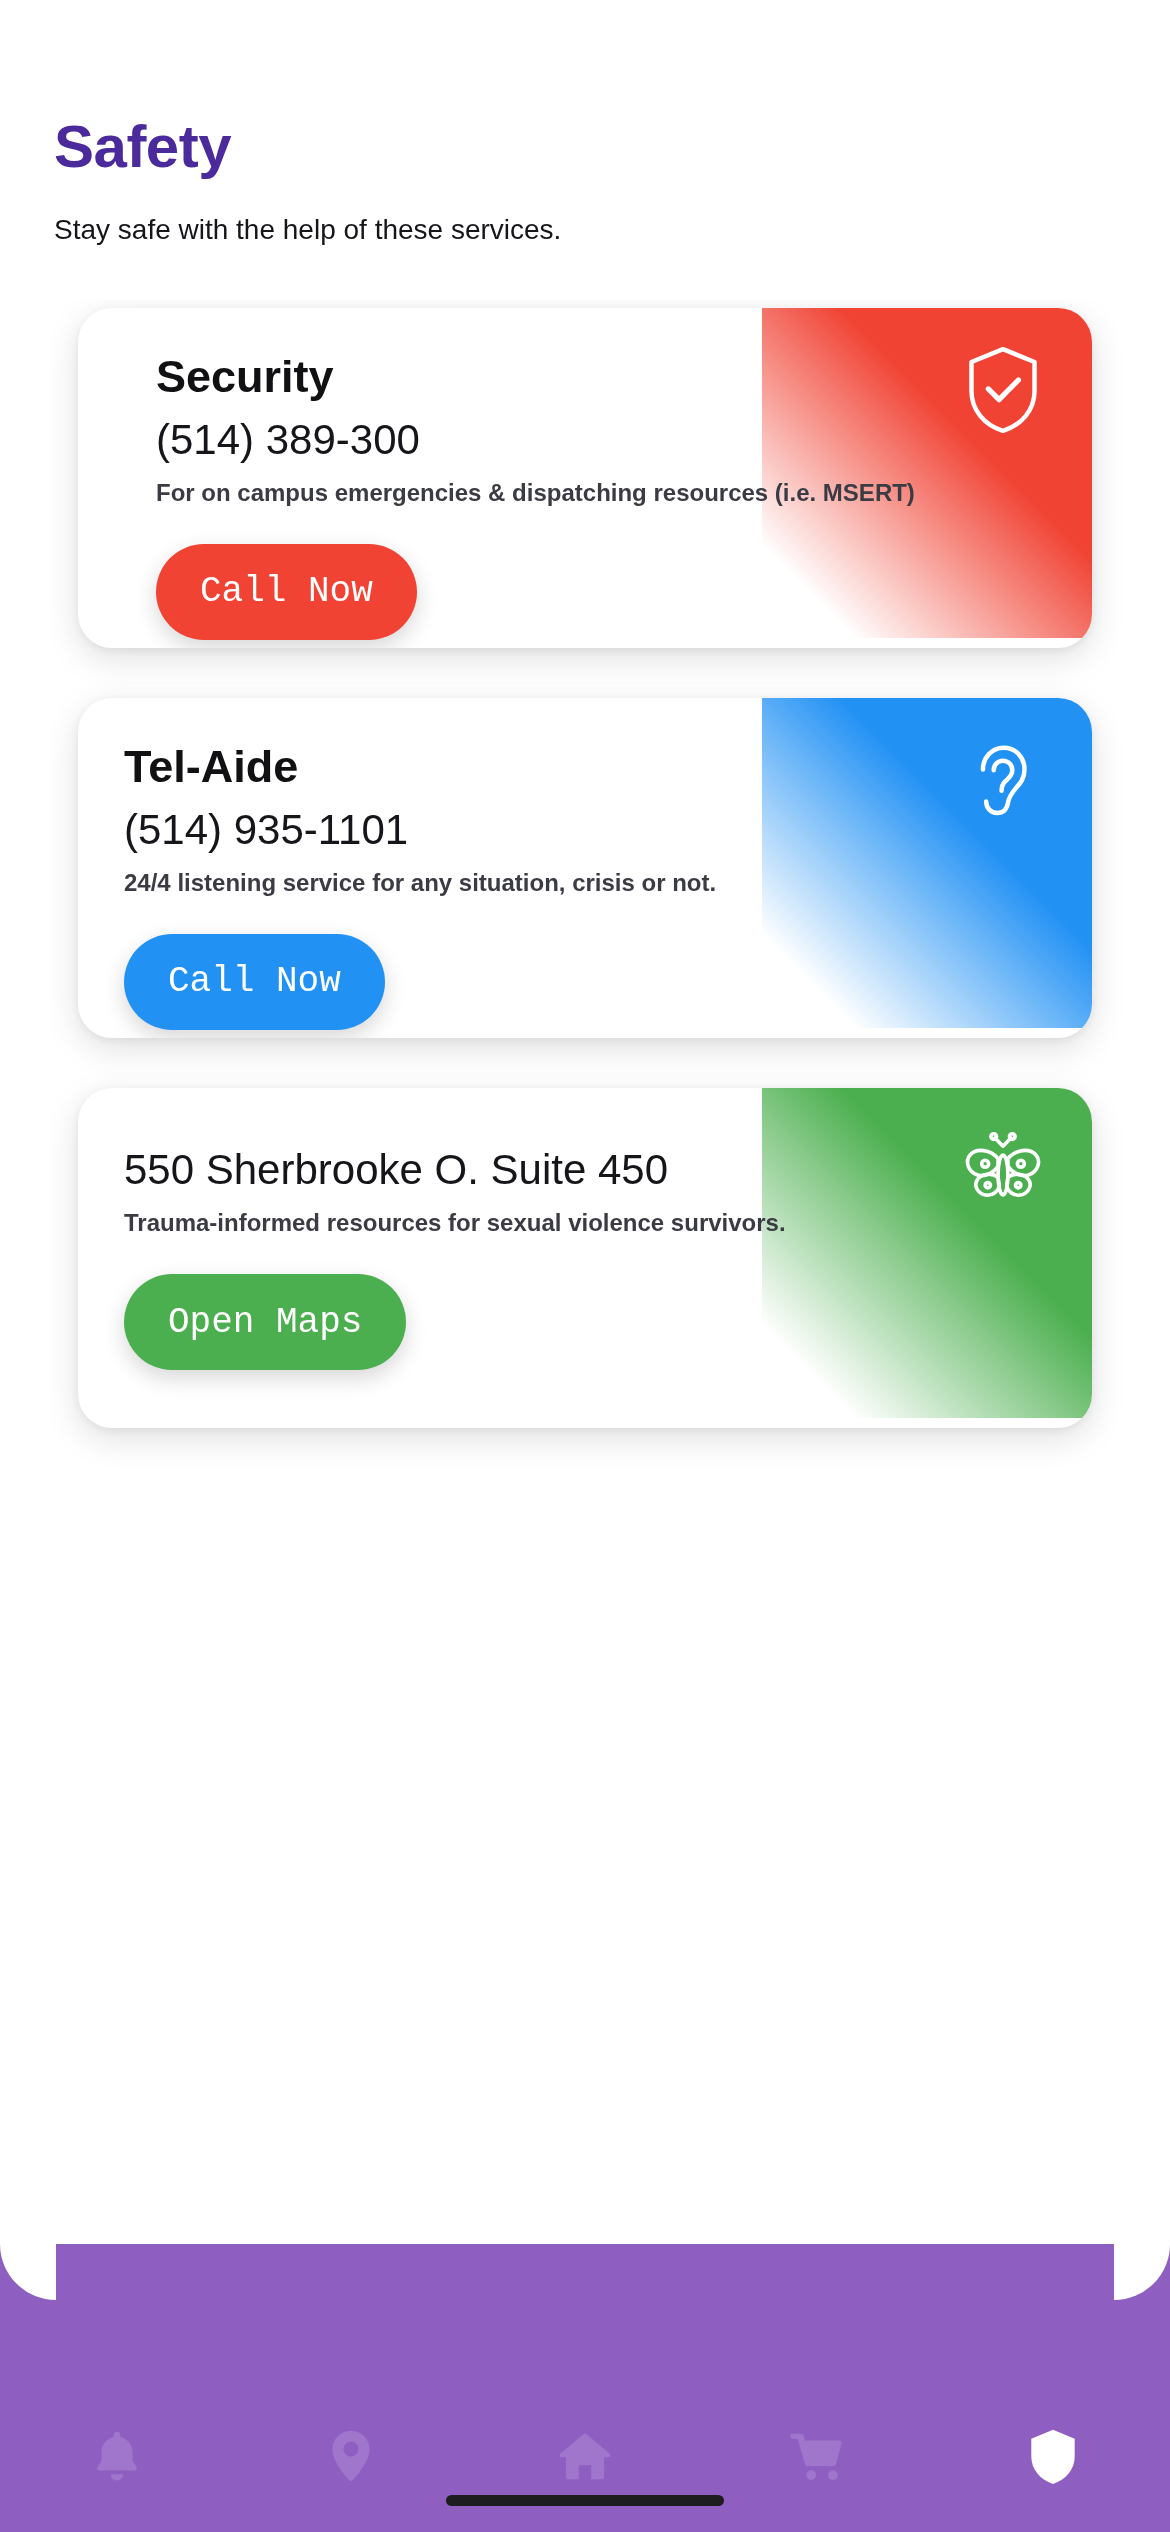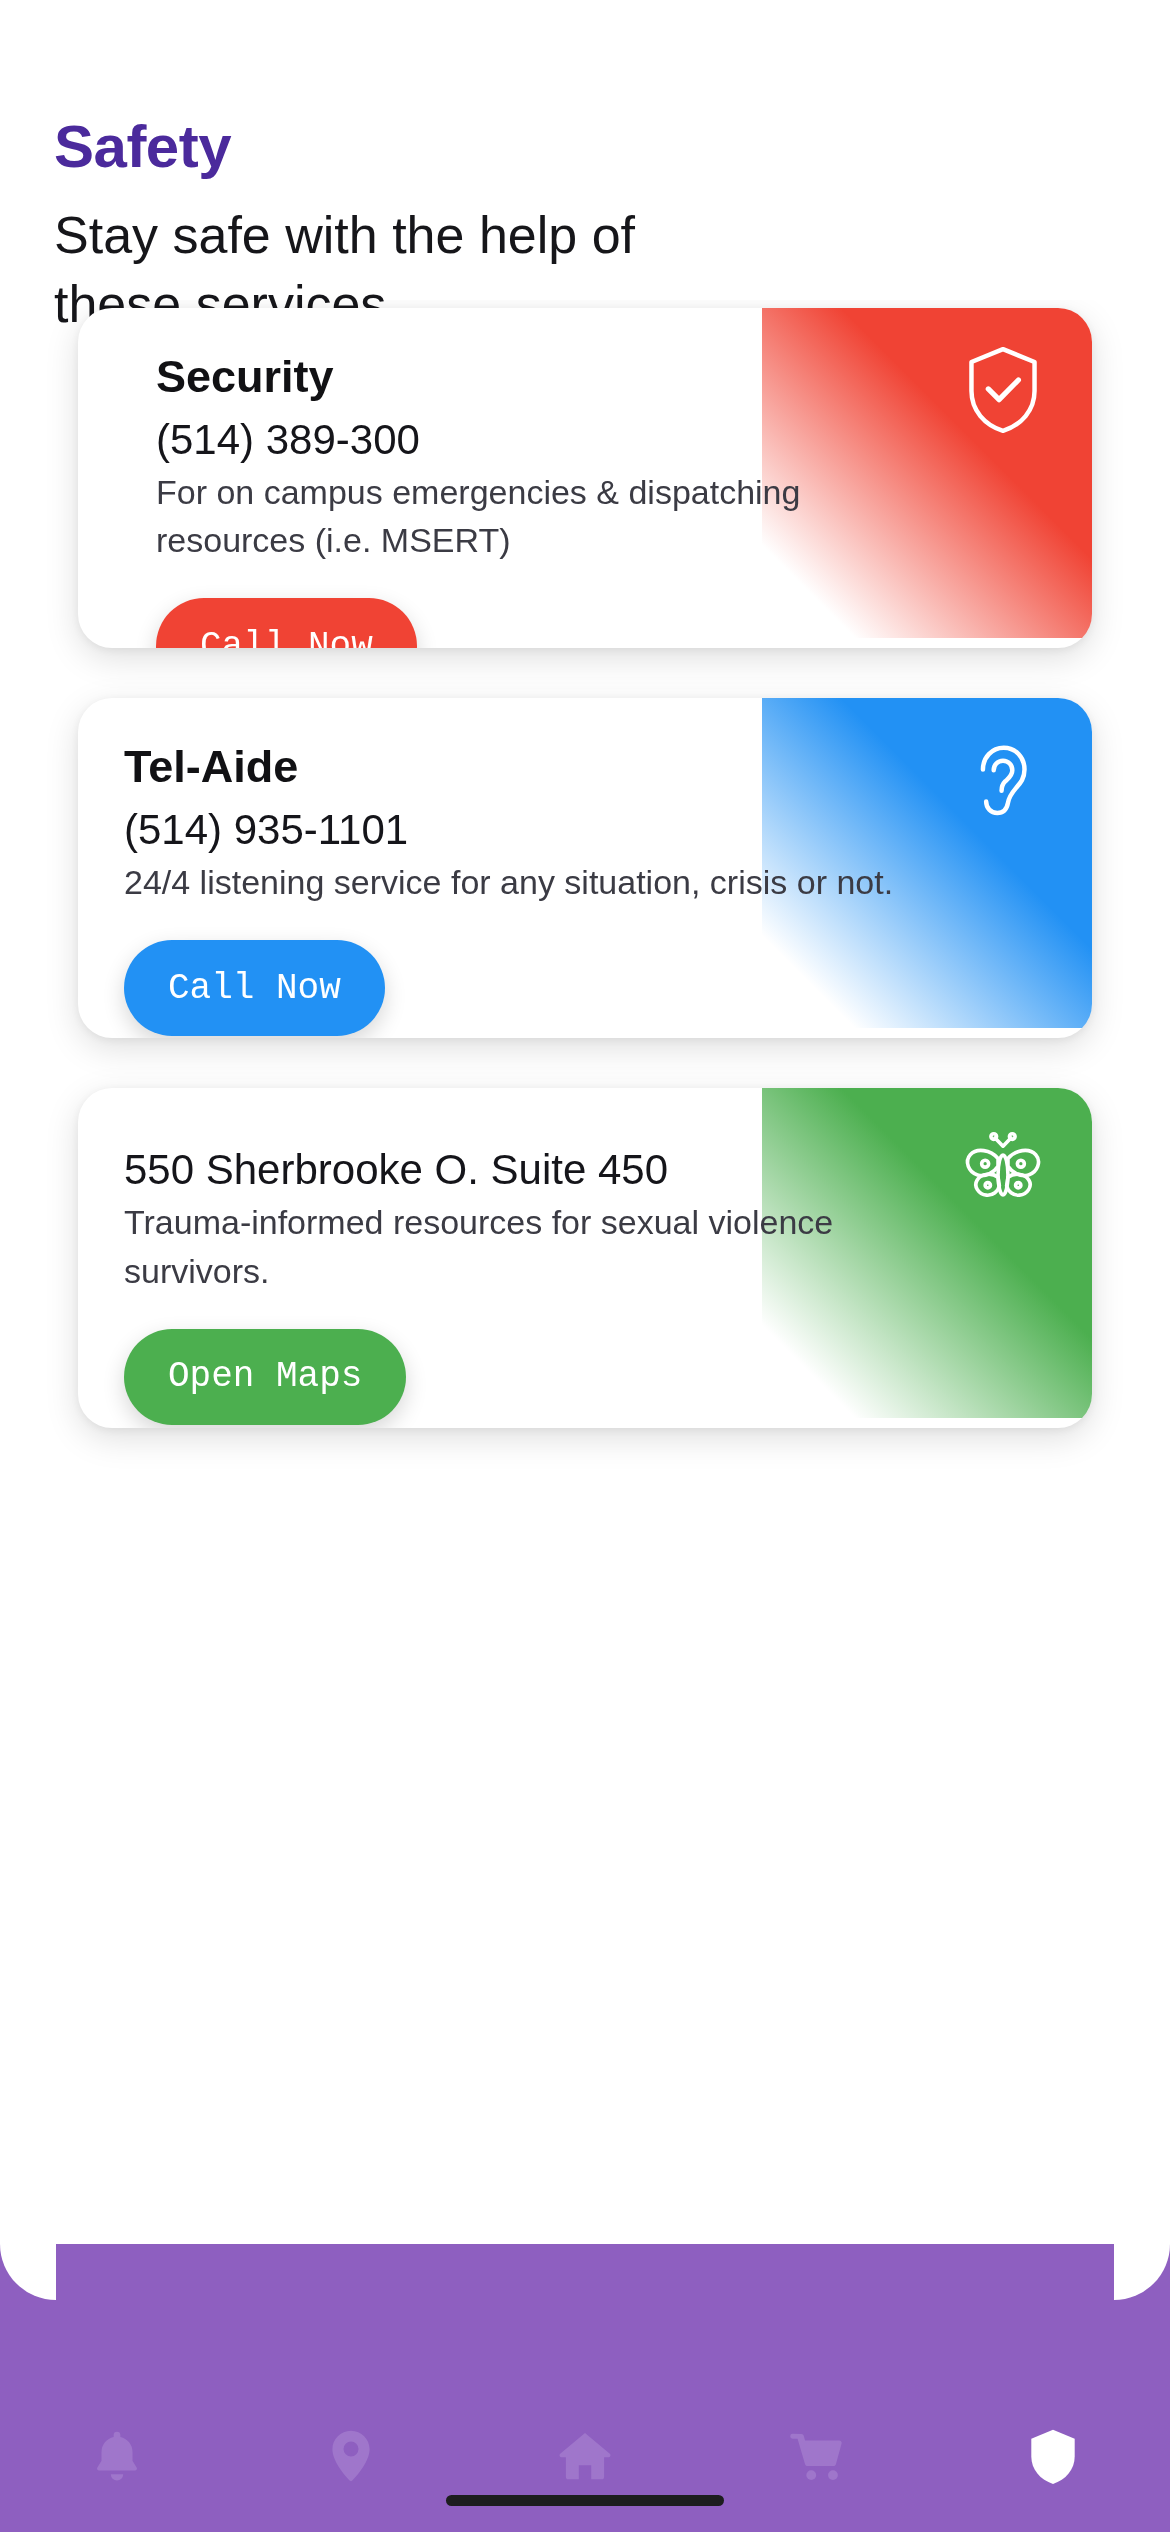--- a/index.html
+++ b/index.html
@@ -39,22 +39,22 @@
   }
   .batt i { display:block; width:100%; height:100%; background:#000; border-radius:5px; }
 
   
   .header { position:absolute; top:112px; left:54px; width:1060px; }
   .page-title {
     font-size:60px; font-weight:700; color:#4B2A9C;
     letter-spacing:-0.5px; line-height:1.15;
   }
   .page-sub {
-    margin-top:20px;
-    font-size:52px; font-weight:400; color:#16161a;
+    margin-top:31px;
+    font-size:28px; font-weight:400; color:#16161a;
     line-height:1.32; max-width:620px;
   }
 
   
   .content {
     position:absolute; top:300px; left:0; width:1170px; height:2090px;
     overflow:hidden;
   }
   .card {
     position:absolute;
@@ -78,22 +78,22 @@
 
   .card-body { position:relative; padding:44px 0 44px 46px; z-index:2; }
   .card-title {
     font-size:45px; font-weight:700; color:#111114; line-height:1.1;
   }
   .card-phone {
     margin-top:14px;
     font-size:42px; font-weight:400; color:#15151a; line-height:1.15;
   }
   .card-desc {
-    margin-top:4px;
-    font-size:34px; font-weight:400; color:#3b3b44; line-height:1.42;
+    margin-top:12px;
+    font-size:24px; font-weight:700; color:#3b3b44; line-height:1.42;
     max-width:780px;
   }
   .card-btn {
     margin-top:34px;
     display:inline-flex; align-items:center; justify-content:center;
     height:96px; padding:0 44px;
     border-radius:48px;
     font-size:36px; color:#ffffff; font-weight:400;
     border:none; cursor:pointer;
     box-shadow:0 8px 22px rgba(0,0,0,0.16);

